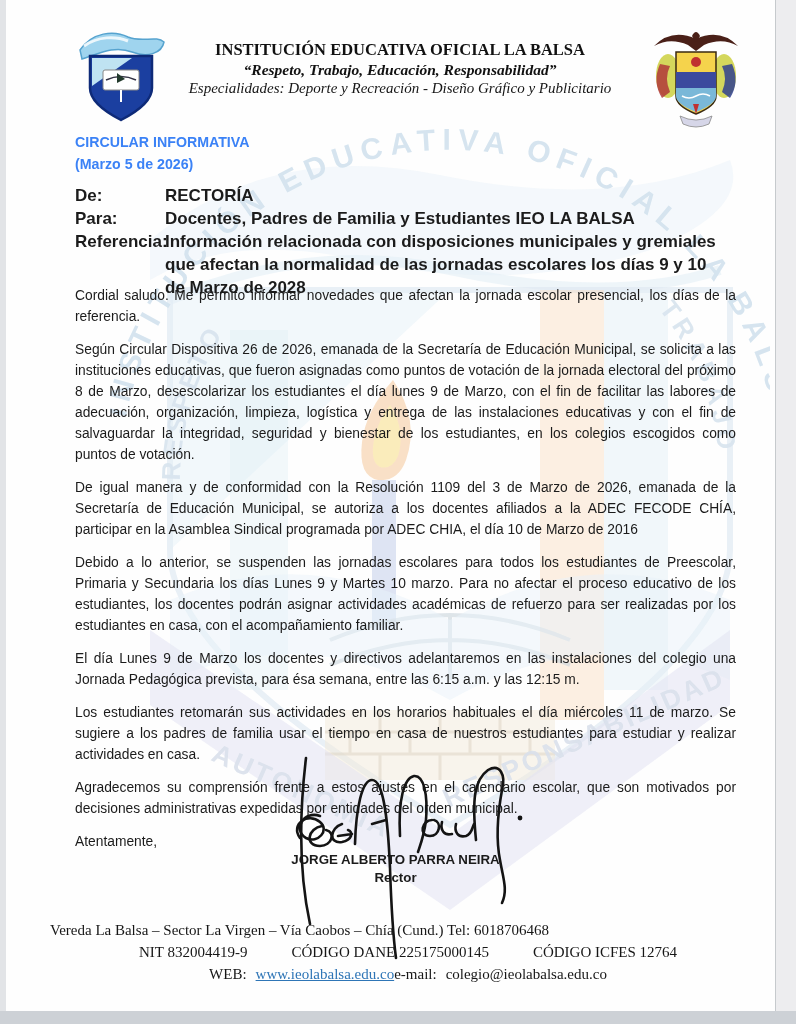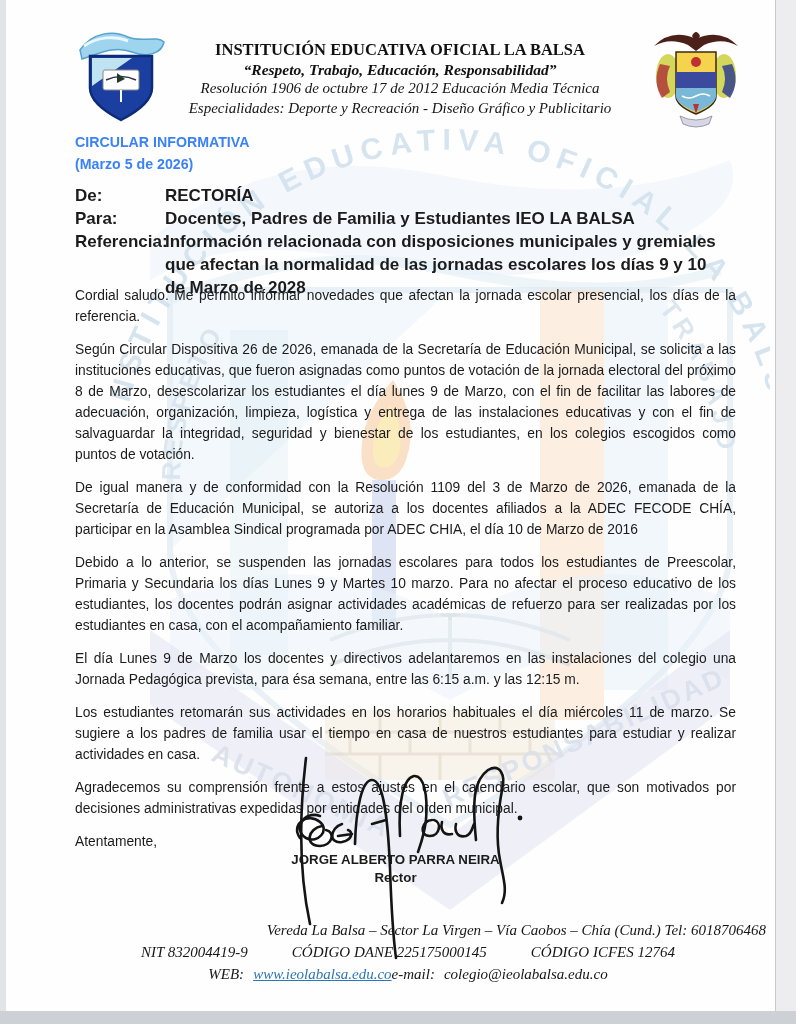--- a/index.html
+++ b/index.html
@@ -41,22 +41,22 @@
   .doc-body p{margin:0 0 12px 0;font-size:13.8px;line-height:21px;text-align:justify;}
   .closing{text-align:left !important;}
 
   
   .signature-svg{position:absolute;left:280px;top:748px;z-index:2;}
   .signatory{position:absolute;left:283px;top:851px;width:225px;text-align:center;z-index:1;}
   .signatory-name{font-weight:bold;font-size:13.3px;line-height:17px;}
   .signatory-title{font-weight:bold;font-size:13.3px;line-height:20px;}
 
   
-  .footer{position:absolute;left:50px;right:30px;top:919px;text-align:right;
-          font-family:"Liberation Serif",serif;font-style:italic;font-size:15px;
+  .footer{position:absolute;left:50px;right:30px;top:919px;text-align:left;
+          font-family:"Liberation Serif",serif;font-size:15px;
           line-height:22px;color:#161616;z-index:2;}
   .footer-row2{display:flex;justify-content:center;column-gap:44px;}
   .footer-row3{display:flex;justify-content:center;}
   .footer-pair{display:flex;column-gap:9px;}
   .web-link{color:#2e75b6;text-decoration:underline;cursor:pointer;}
 </style>
 </head>
 <body>
 
 <div class="page">
@@ -127,21 +127,20 @@
       <rect x="30" y="48" width="40" height="16" fill="#3b4a9e"></rect>
       <path d="M30,64 h40 v8 q0,8 -20,16 q-20,-8 -20,-16 Z" fill="#7ab8d8"></path>
       <path d="M36,72 q7,4 14,0 q7,-4 14,0" stroke="#ffffff" stroke-width="1.5" fill="none"></path>
       <path d="M47,80 l6,0 l-3,10 Z" fill="#c03030"></path>
       <path d="M34,92 q16,8 32,0 l-3,8 q-13,6 -26,0 Z" fill="#d6d6e8" stroke="#888" stroke-width="0.8"></path>
     </svg>
 
     <div class="hdr-text">
       <div class="hdr-line1">INSTITUCIÓN EDUCATIVA OFICIAL LA BALSA</div>
       <div class="hdr-line2">“Respeto, Trabajo, Educación, Responsabilidad”</div>
-      <div class="hdr-line3">Resolución 1906 de octubre 17 de 2012 Educación Media Técnica</div>
       <div class="hdr-line4">Especialidades: Deporte y Recreación - Diseño Gráfico y Publicitario</div>
     </div>
 
     <div class="doc-title">
       <div>CIRCULAR INFORMATIVA</div>
       <div>(Marzo  5 de 2026)</div>
     </div>
 
     <div class="meta">
       <div class="meta-row">

